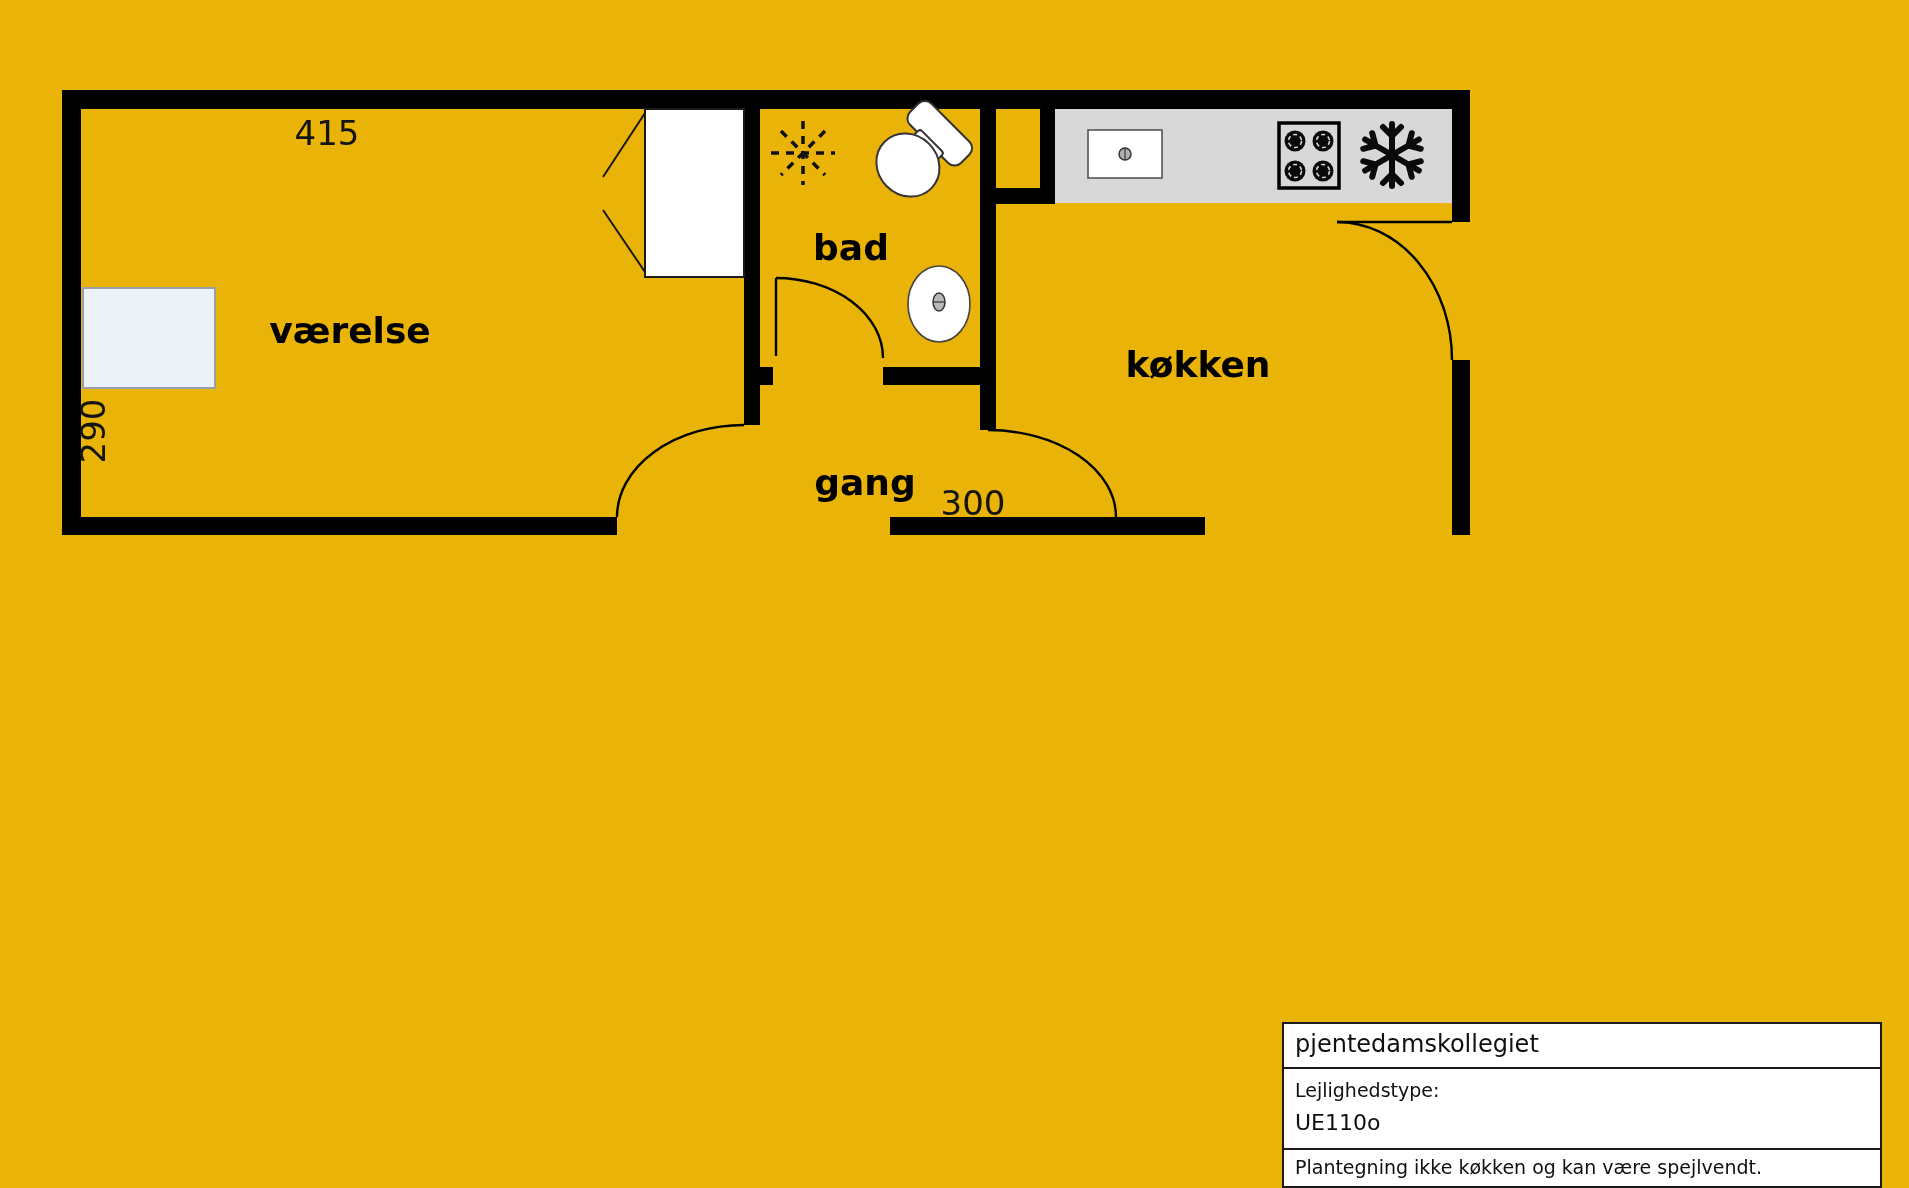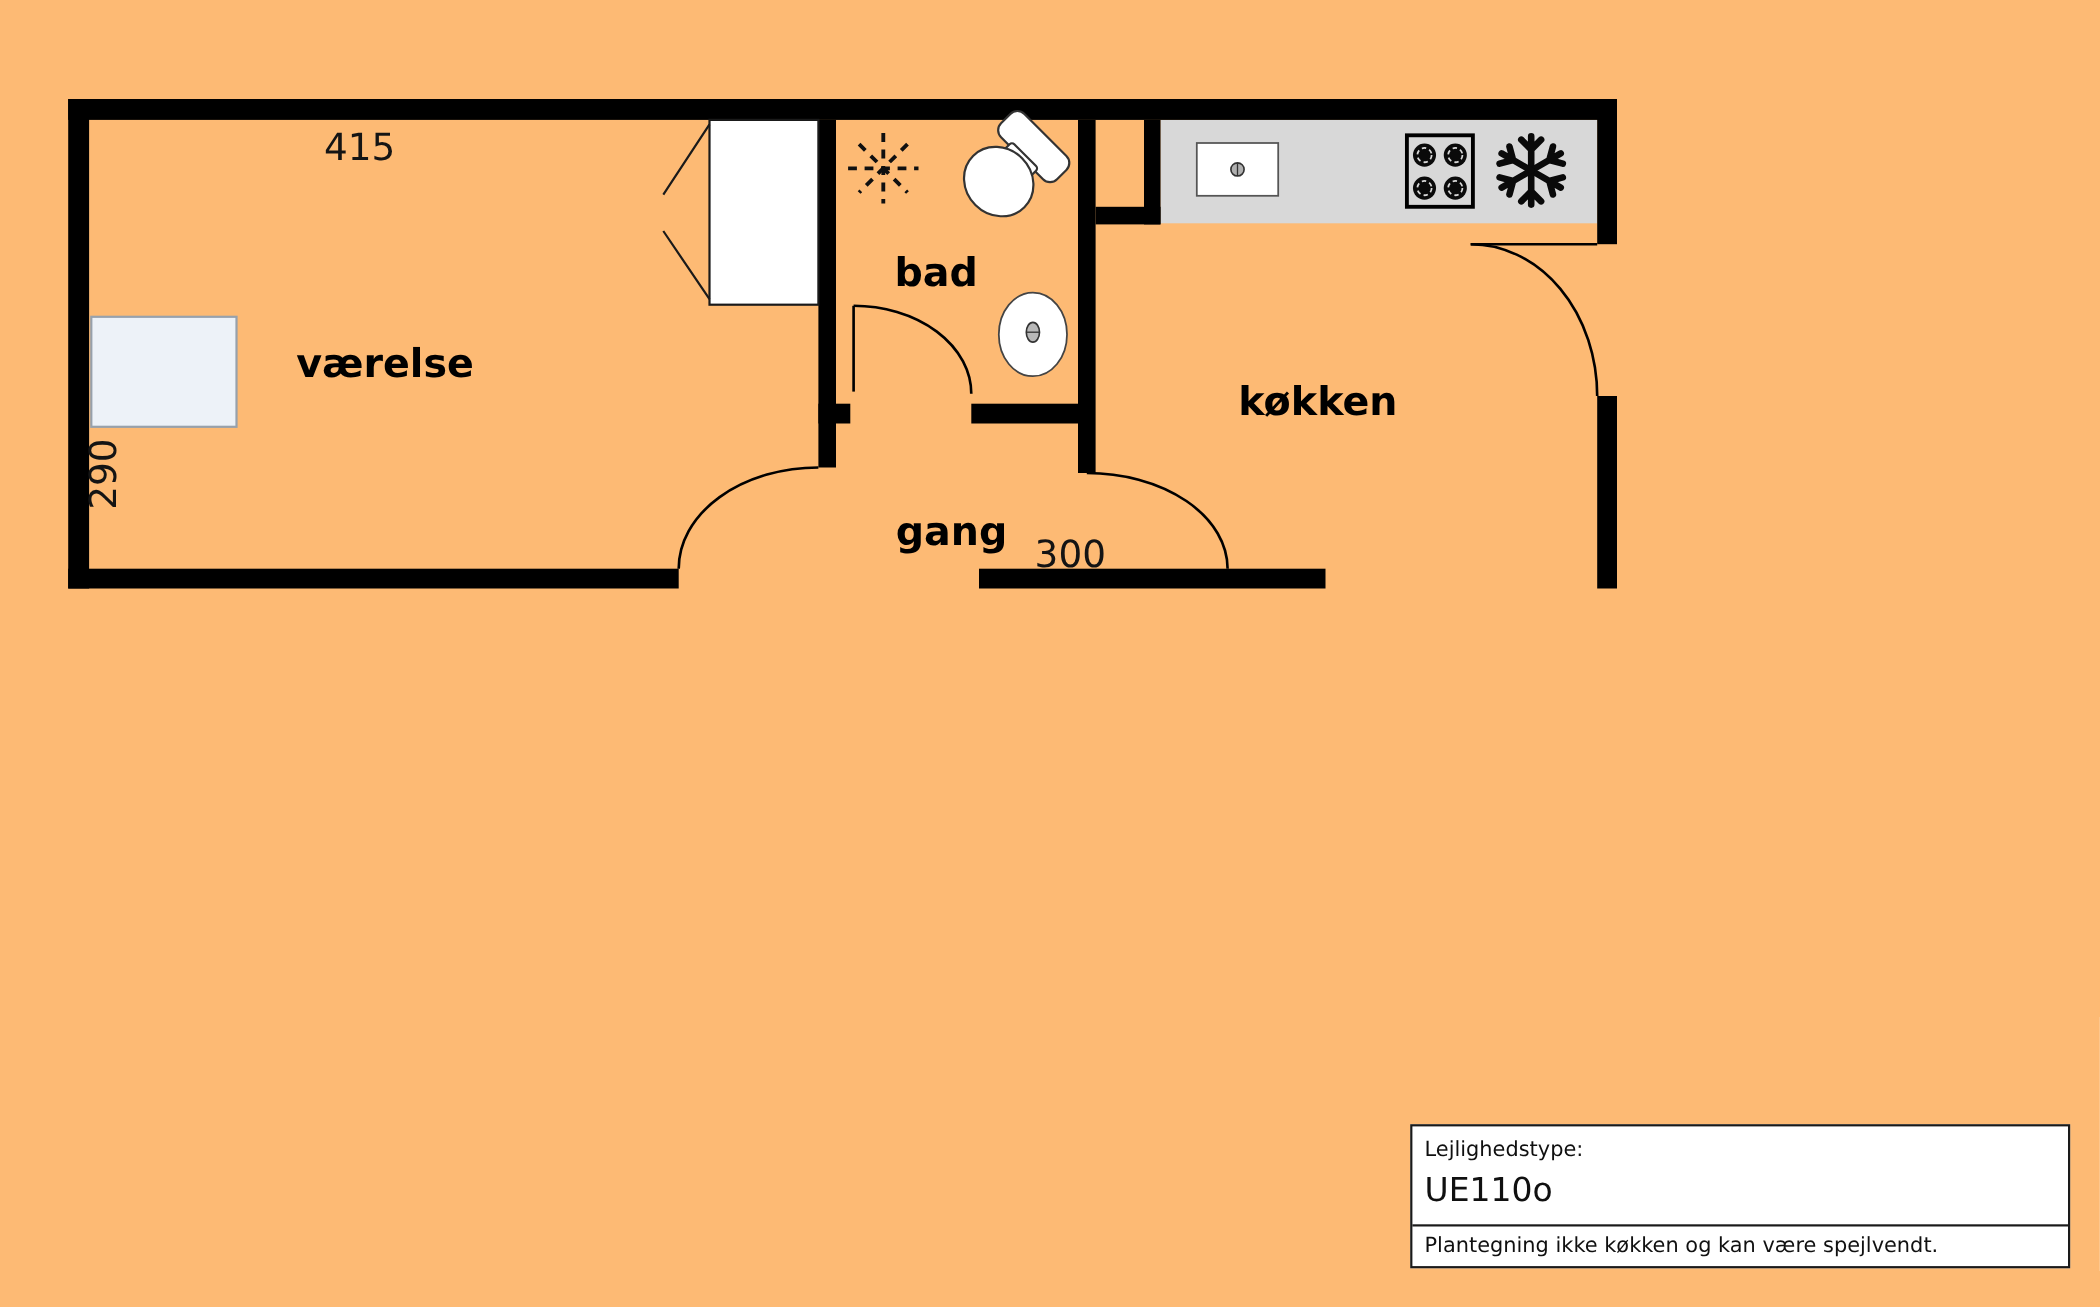--- a/index.html
+++ b/index.html
@@ -1,24 +1,24 @@
 <!DOCTYPE html>
 <html><head>
 <meta charset="utf-8">
 <style>
   html,body{margin:0;padding:0;background:#fff;}
-  .canvas{position:relative;width:1909px;height:1188px;background:#fdba74;overflow:hidden;}
+  .canvas{position:relative;width:1909px;height:1188px;background:#eab308;overflow:hidden;}
   svg text{font-family:"DejaVu Sans","Liberation Sans",sans-serif;}
   .room-lbl{font-weight:bold;font-size:36px;fill:#000;text-anchor:middle;}
   .dim-lbl{font-size:34px;fill:#141414;text-anchor:middle;font-weight:normal;}
   .info-box{position:absolute;left:1282px;top:1022px;width:596px;background:#fff;
             border:2px solid #1a1a1a;font-family:"DejaVu Sans","Liberation Sans",sans-serif;color:#101010;}
   .ib-title{font-size:24px;line-height:1.2;padding:6px 11px 8px;border-bottom:2px solid #1a1a1a;}
   .ib-label{font-size:19px;padding:10px 11px 0;}
-  .ib-value{font-size:30px;padding:9px 11px 13px;}
+  .ib-value{font-size:22px;padding:9px 11px 13px;}
   .ib-note{font-size:19px;padding:6px 11px 8px;border-top:2px solid #1a1a1a;}
 </style>
 </head>
 <body>
 
 <div class="canvas">
 
   <svg width="1909" height="1188" viewBox="0 0 1909 1188" xmlns="http://www.w3.org/2000/svg">
 
     <g>
@@ -134,18 +134,19 @@
     <text class="dim-lbl" x="973" y="515">300</text>
 
     <text class="room-lbl" x="350" y="343">værelse</text>
     <text class="room-lbl" x="851" y="260">bad</text>
     <text class="room-lbl" x="865" y="495">gang</text>
     <text class="room-lbl" x="1198" y="377">køkken</text>
   </svg>
 
   
   <div class="info-box">
+    <div class="ib-title">pjentedamskollegiet</div>
     <div class="ib-label">Lejlighedstype:</div>
     <div class="ib-value">UE110o</div>
     <div class="ib-note">Plantegning ikke køkken og kan være spejlvendt.</div>
   </div>
 
 </div>
 
 </body></html>

